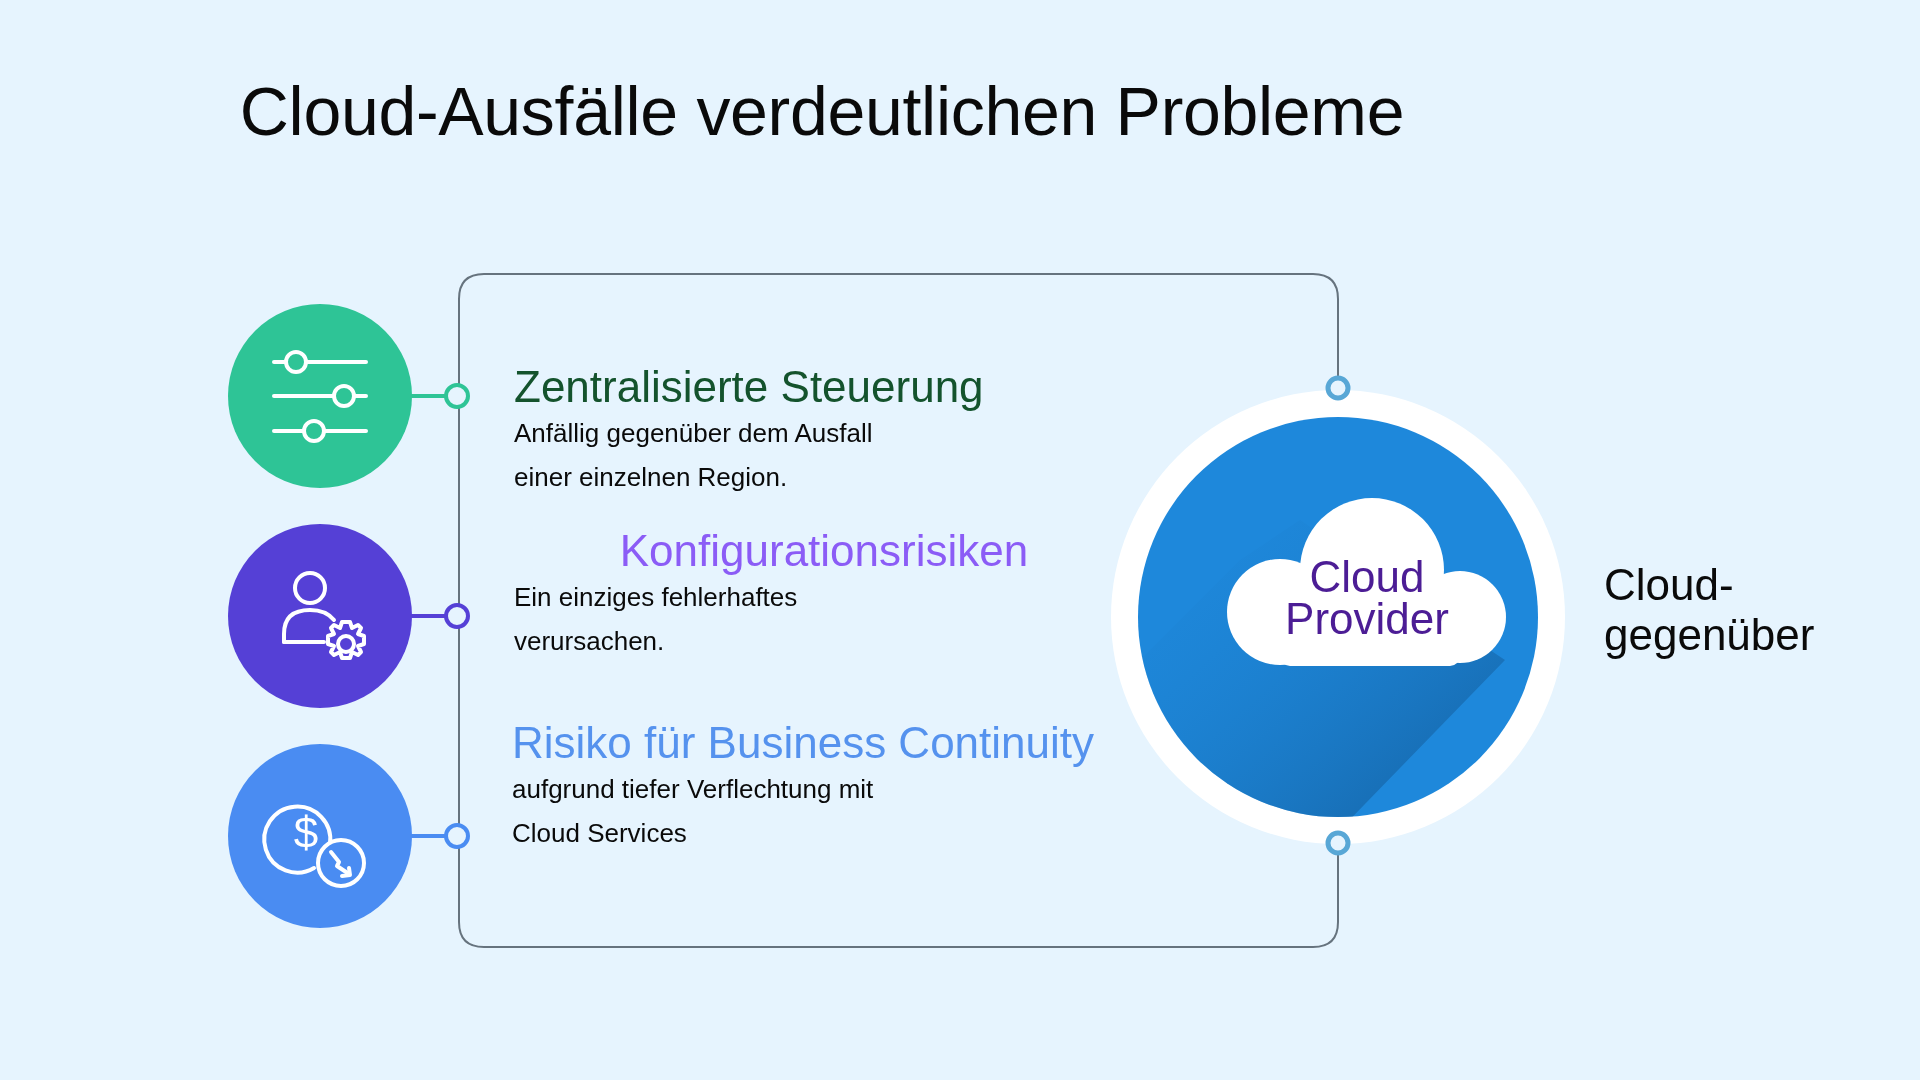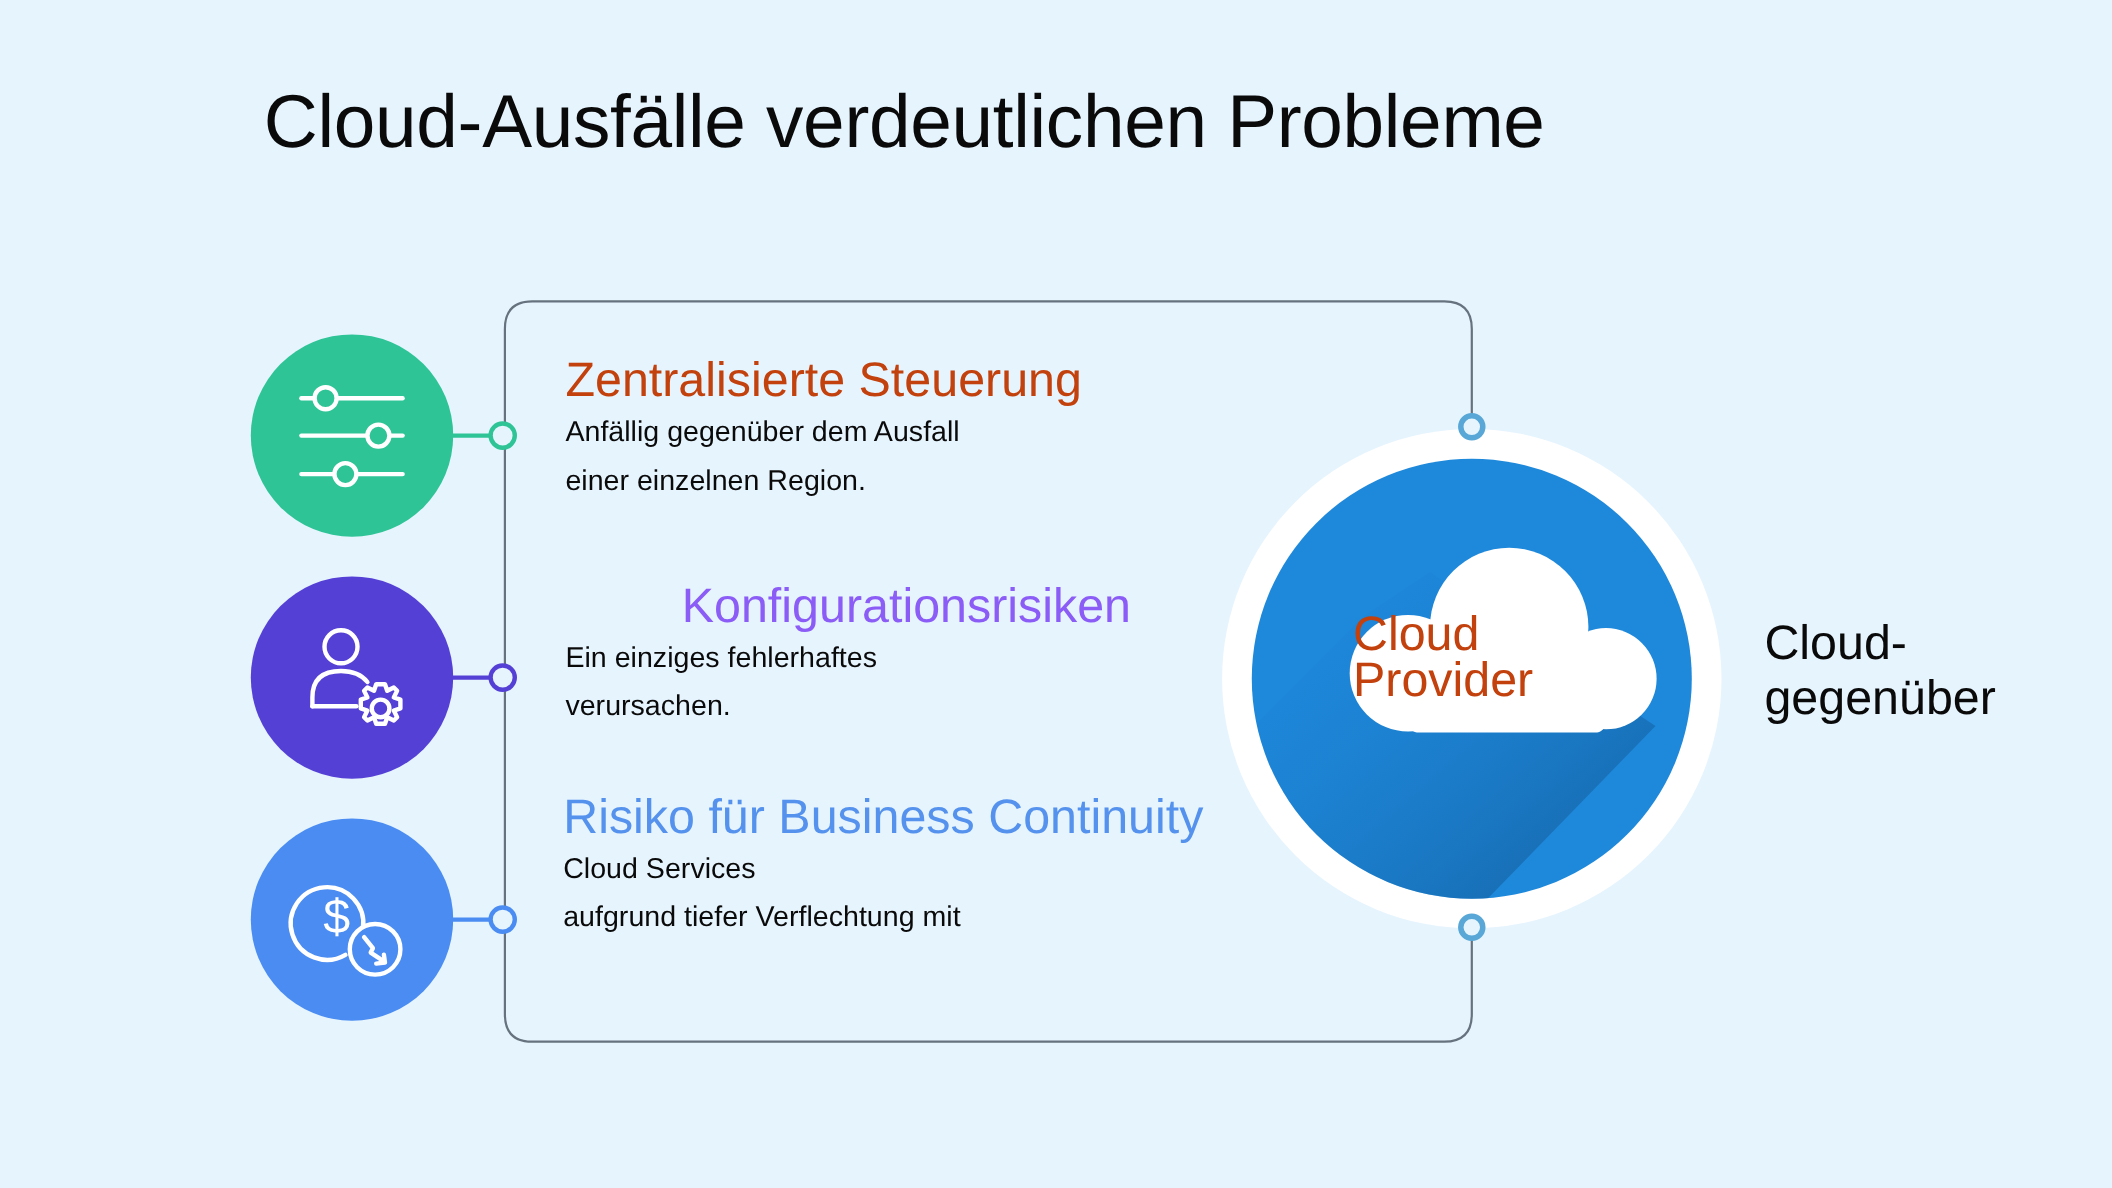--- a/index.html
+++ b/index.html
@@ -6,21 +6,21 @@
   body { width:1920px; height:1080px; background:#e6f4fe; position:relative; overflow:hidden;
          font-family:"Liberation Sans", sans-serif; }
   .title { position:absolute; left:0; width:1644px; top:72px; text-align:center; font-size:68px; color:#0a0a0a; letter-spacing:-0.3px; }
   svg.frame { position:absolute; left:0; top:0; }
   .icon-circle { position:absolute; width:184px; height:184px; border-radius:50%; }
   .icon-circle svg { position:absolute; left:0; top:0; }
   .item { position:absolute; left:514px; width:620px; }
   .item-title { font-size:44px; line-height:48px; white-space:nowrap; }
   .item-body { font-size:26px; line-height:44px; color:#0a0a0a; }
   .hub { position:absolute; }
-  .cloud-text { position:absolute; left:1230px; width:274px; top:556px; text-align:left; font-size:44px; line-height:42px; color:#c2410c; }
+  .cloud-text { position:absolute; left:1230px; width:274px; top:556px; text-align:center; font-size:44px; line-height:42px; color:#4c1d95; }
   .side-label { position:absolute; left:1604px; top:560px; font-size:44px; line-height:50px; color:#0a0a0a; }
 </style>
 </head>
 <body>
 
 <div class="title">Cloud-Ausfälle verdeutlichen Probleme</div>
 
 <svg class="frame" width="1920" height="1080">
   <path d="M 459 299 Q 459 274 484 274 L 1313 274 Q 1338 274 1338 299 L 1338 378" fill="none" stroke="#66737e" stroke-width="2"></path>
   <path d="M 1338 853 L 1338 922 Q 1338 947 1313 947 L 484 947 Q 459 947 459 922 L 459 299" fill="none" stroke="#66737e" stroke-width="2"></path>
@@ -64,35 +64,35 @@
       <path d="M 102 100 A 33 33 0 1 0 86 124"></path>
       <circle cx="113" cy="119" r="23" fill="#4a8cf2"></circle>
       <path d="M 103 108 l 8 10 l -2 4 l 12 8"></path>
       <path d="M 114 132 l 8 -1 l -1 -7"></path>
     </g>
     <text x="78" y="104" text-anchor="middle" font-family="Liberation Sans, sans-serif" font-size="44" fill="#fff">$</text>
   </svg>
 </div>
 
 <div class="item" style="top:322px;">
-  <div class="item-title" style="color:#c2410c;">Zentralisierte Steuerung</div>
+  <div class="item-title" style="color:#14532d;margin-top:41px;">Zentralisierte Steuerung</div>
   <div class="item-body">Anfällig gegenüber dem Ausfall</div>
   <div class="item-body">einer einzelnen Region.</div>
 </div>
 
 <div class="item" style="top:527px;">
   <div class="item-title" style="color:#8b5cf6;text-align:center;">Konfigurationsrisiken</div>
   <div class="item-body">Ein einziges fehlerhaftes</div>
   <div class="item-body">verursachen.</div>
 </div>
 
 <div class="item" style="top:719px;left:512px;">
   <div class="item-title" style="color:#5592ee;">Risiko für Business Continuity</div>
+  <div class="item-body">aufgrund tiefer Verflechtung mit</div>
   <div class="item-body">Cloud Services</div>
-  <div class="item-body">aufgrund tiefer Verflechtung mit</div>
 </div>
 
 <svg class="hub" style="left:0;top:0;" width="1920" height="1080">
   <defs>
     <linearGradient id="shadowGrad" x1="0" y1="0" x2="1" y2="1">
       <stop offset="0" stop-color="#1e88db" stop-opacity="0"></stop>
       <stop offset="1" stop-color="#0e4a80" stop-opacity="0.85"></stop>
     </linearGradient>
     <clipPath id="hubClip">
         <circle cx="1338" cy="617" r="200"></circle>

